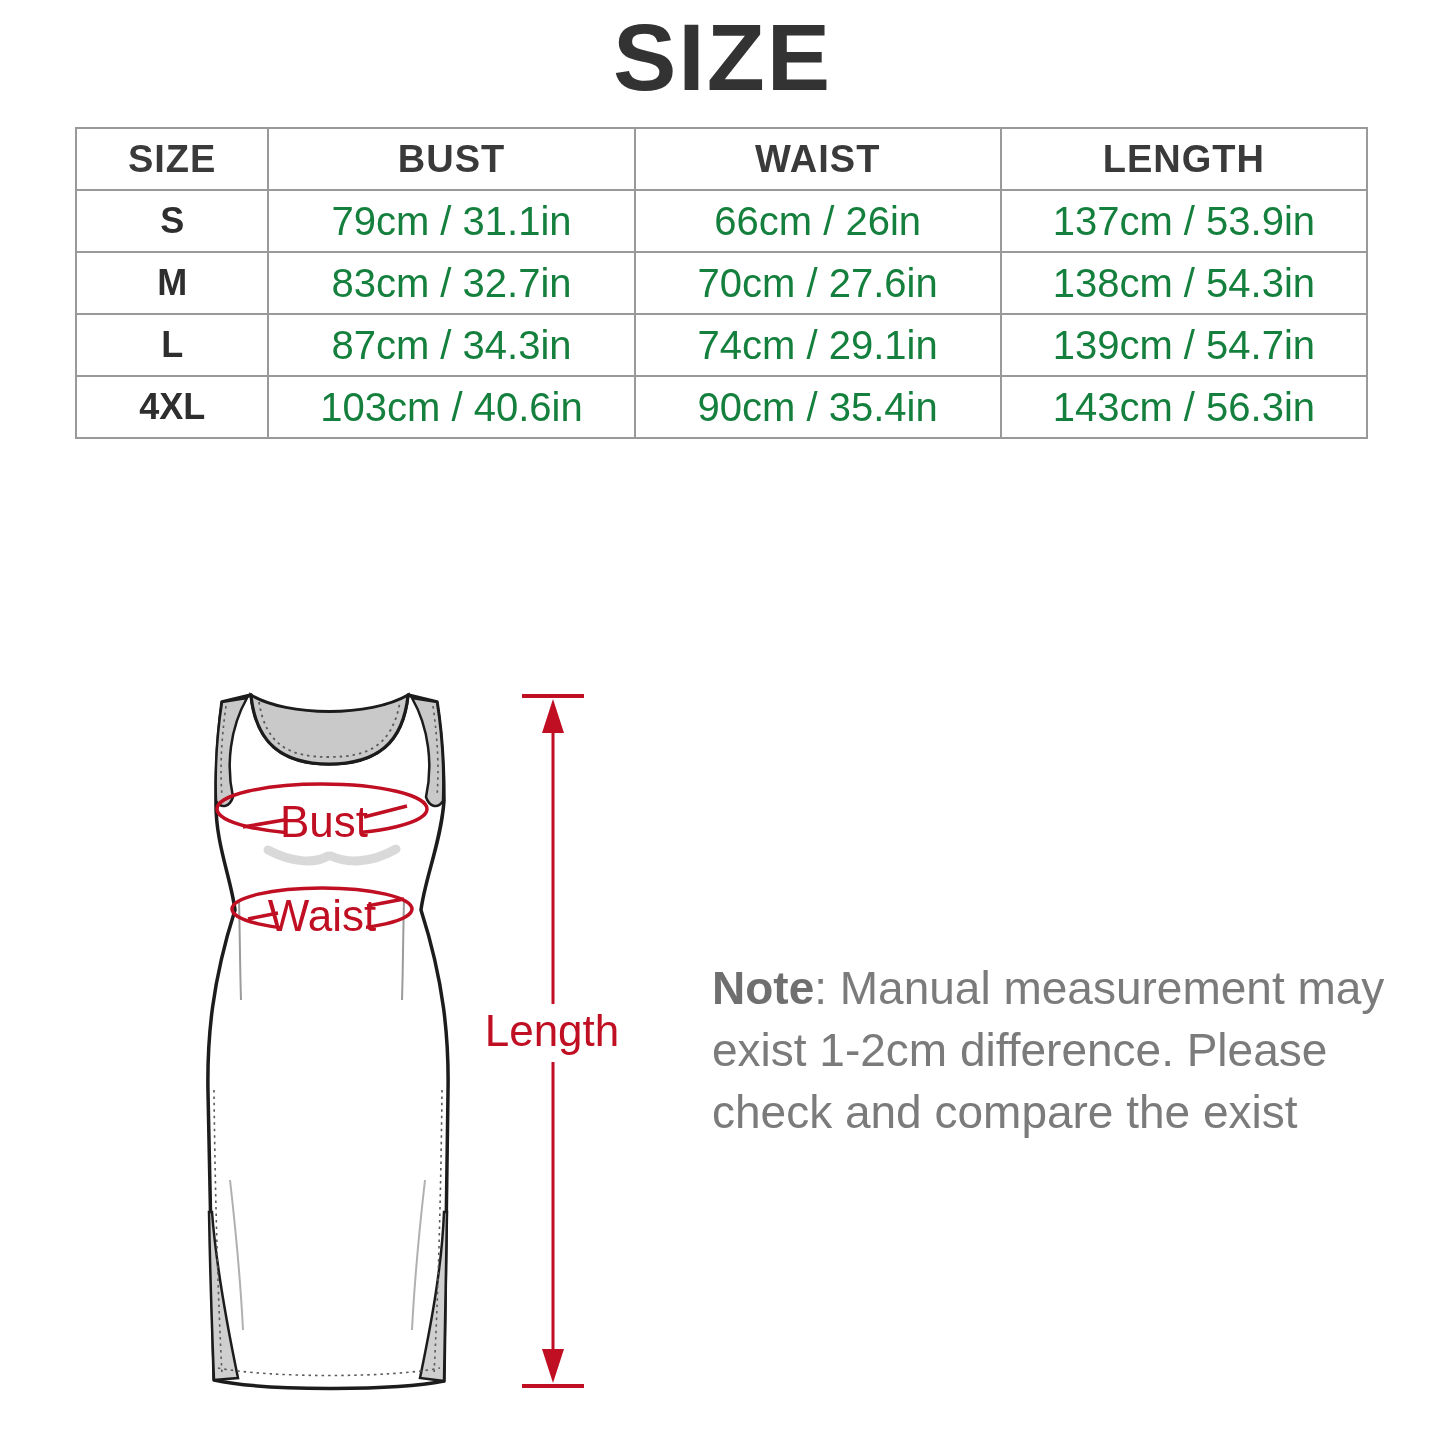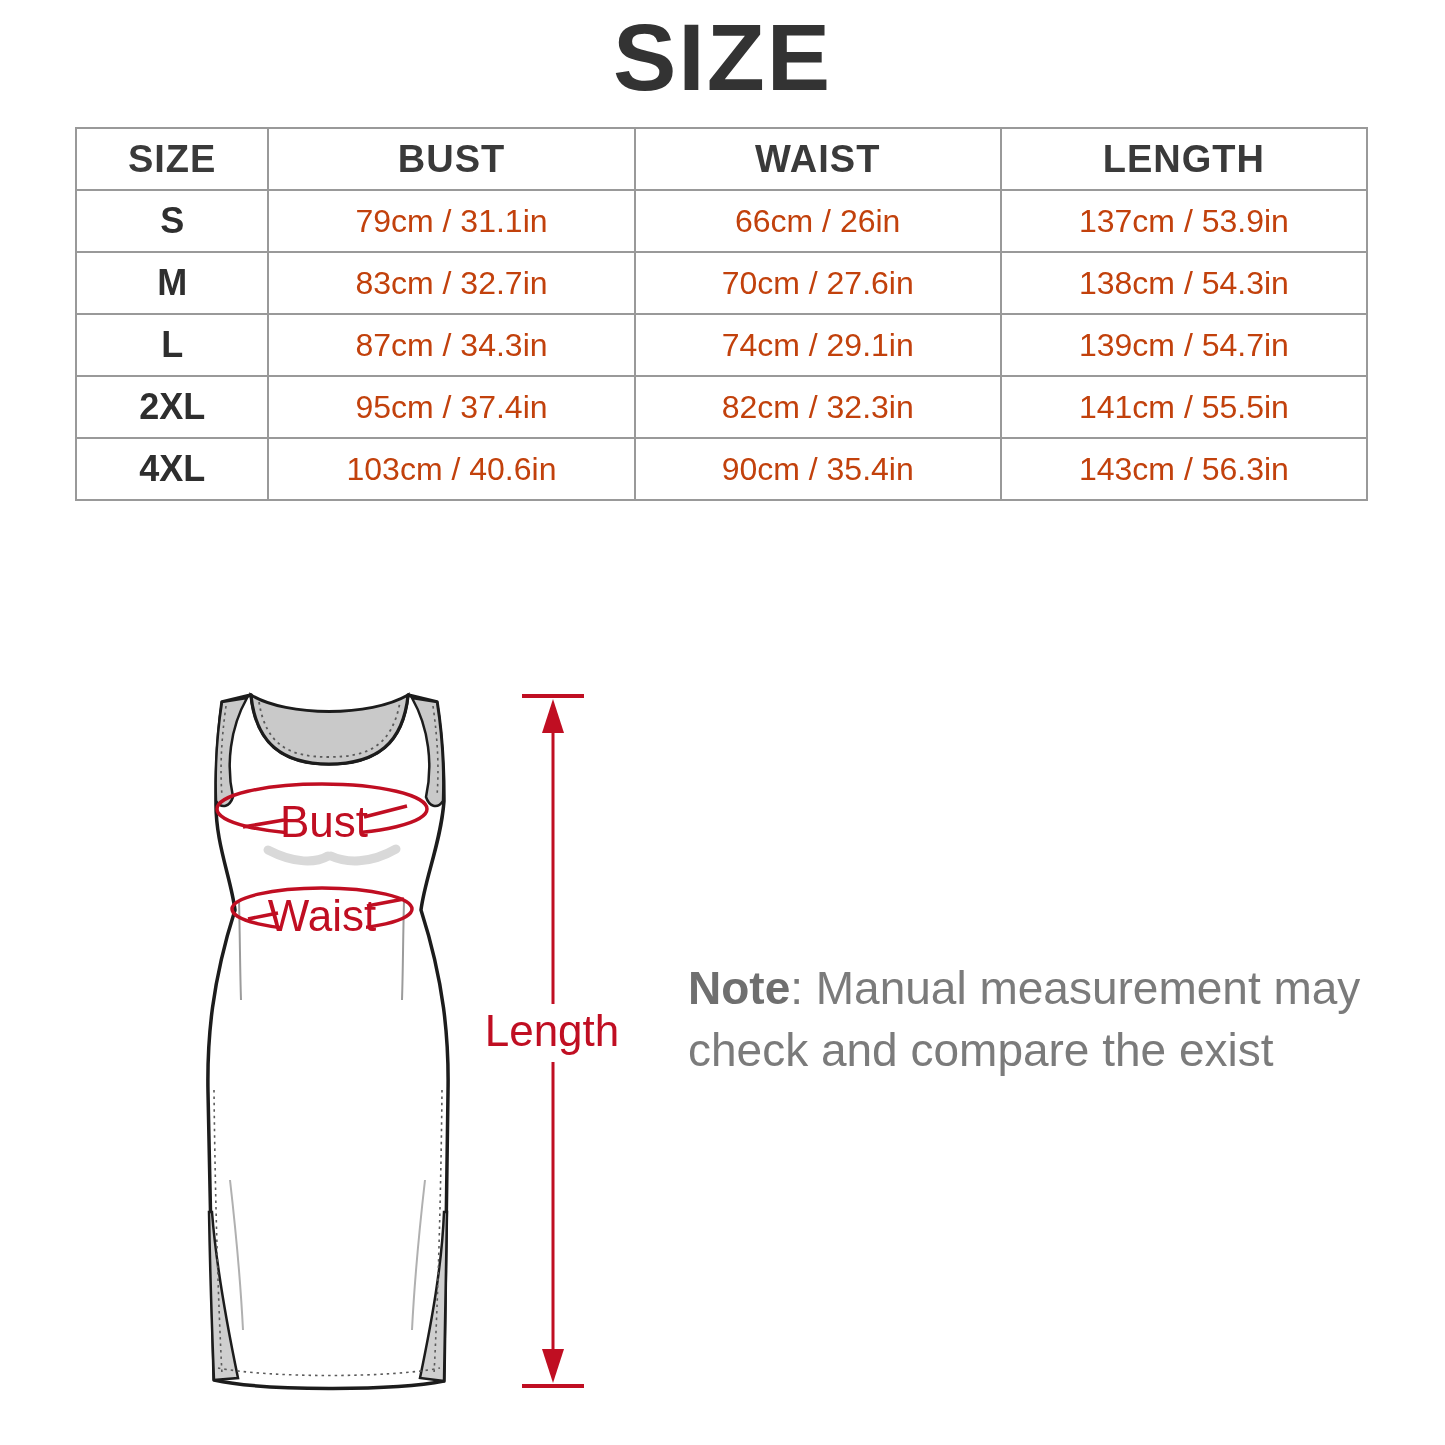--- a/index.html
+++ b/index.html
@@ -13,27 +13,27 @@
   }
   table.size-table{
     position:absolute;left:75px;top:127px;width:1293px;
     border-collapse:collapse;table-layout:fixed;
   }
   .size-table th,.size-table td{
     border:2px solid #999999;text-align:center;vertical-align:middle;
     height:60px;padding:0;overflow:hidden;white-space:nowrap;
   }
   .size-table th{font-size:38px;font-weight:bold;color:#3a3a3a;letter-spacing:1px;}
-  .size-table td{font-size:32px;color:#c2410c;}
+  .size-table td{font-size:40px;color:#15803d;}
   .size-table td.size-col{font-size:36px;font-weight:bold;color:#2e2e2e;}
   .col-size{width:14.9%;}
   .col-meas{width:28.36%;}
   .diagram-svg{position:absolute;left:80px;top:682px;width:600px;height:763px;}
   .note-block{
-    position:absolute;left:688px;top:957px;width:700px;
+    position:absolute;left:712px;top:957px;width:700px;
     font-size:46px;line-height:62px;color:#7b7b7b;
   }
   .note-block .note-bold{font-weight:bold;color:#6f6f6f;}
   .note-line{display:block;}
   .note-first{display:block;}
 </style>
 </head>
 <body>
 
 <div class="page-title">SIZE</div>
@@ -64,26 +64,20 @@
       <td class="size-col">M</td>
       <td>83cm / 32.7in</td>
       <td>70cm / 27.6in</td>
       <td>138cm / 54.3in</td>
     </tr>
     <tr>
       <td class="size-col">L</td>
       <td>87cm / 34.3in</td>
       <td>74cm / 29.1in</td>
       <td>139cm / 54.7in</td>
-    </tr>
-    <tr>
-      <td class="size-col">2XL</td>
-      <td>95cm / 37.4in</td>
-      <td>82cm / 32.3in</td>
-      <td>141cm / 55.5in</td>
     </tr>
     <tr>
       <td class="size-col">4XL</td>
       <td>103cm / 40.6in</td>
       <td>90cm / 35.4in</td>
       <td>143cm / 56.3in</td>
     </tr>
   </tbody>
 </table>
 
@@ -153,14 +147,15 @@
     <path d="M 553,725 L 553,1004" stroke="#c00e22" stroke-width="3"></path>
     <text x="552" y="1046" text-anchor="middle" font-size="44" fill="#c00e22" font-family="Liberation Sans, sans-serif">Length</text>
     <path d="M 553,1062 L 553,1358" stroke="#c00e22" stroke-width="3"></path>
     <polygon points="553,1383 542,1349 564,1349" fill="#c00e22"></polygon>
     <path d="M 522,1386 L 584,1386" stroke="#c00e22" stroke-width="4"></path>
   </g>
 </svg>
 
 <div class="note-block">
   <span class="note-first"><span class="note-bold">Note</span><span>: Manual measurement may</span></span>
+  <span class="note-line">exist 1-2cm difference. Please</span>
   <span class="note-line">check and compare the exist</span>
 </div>
 
 </body></html>

